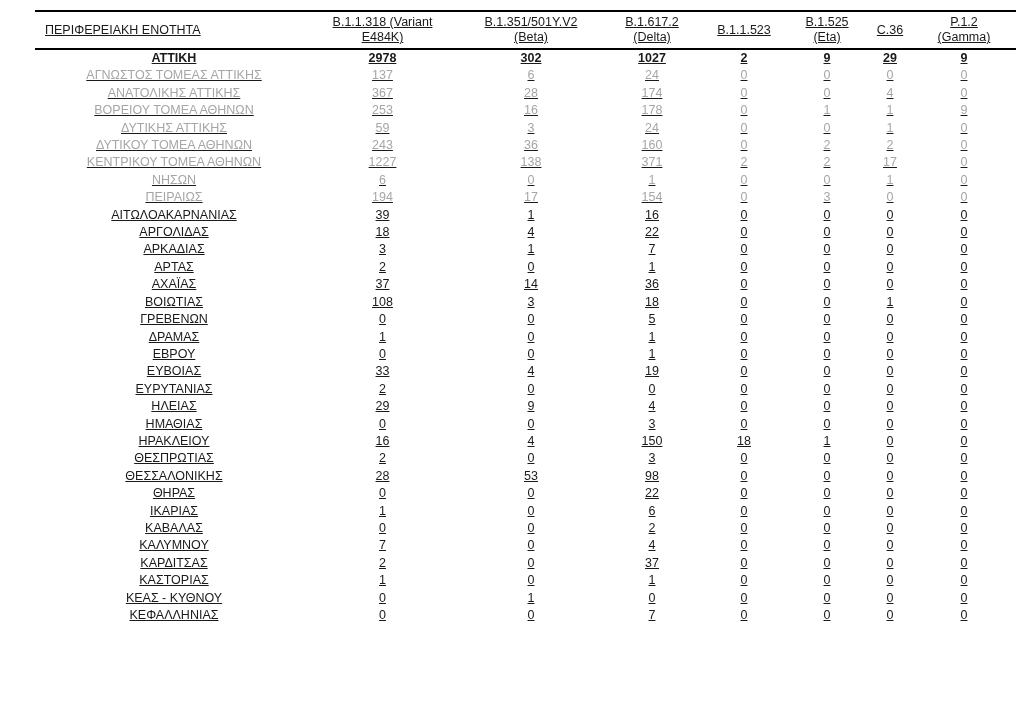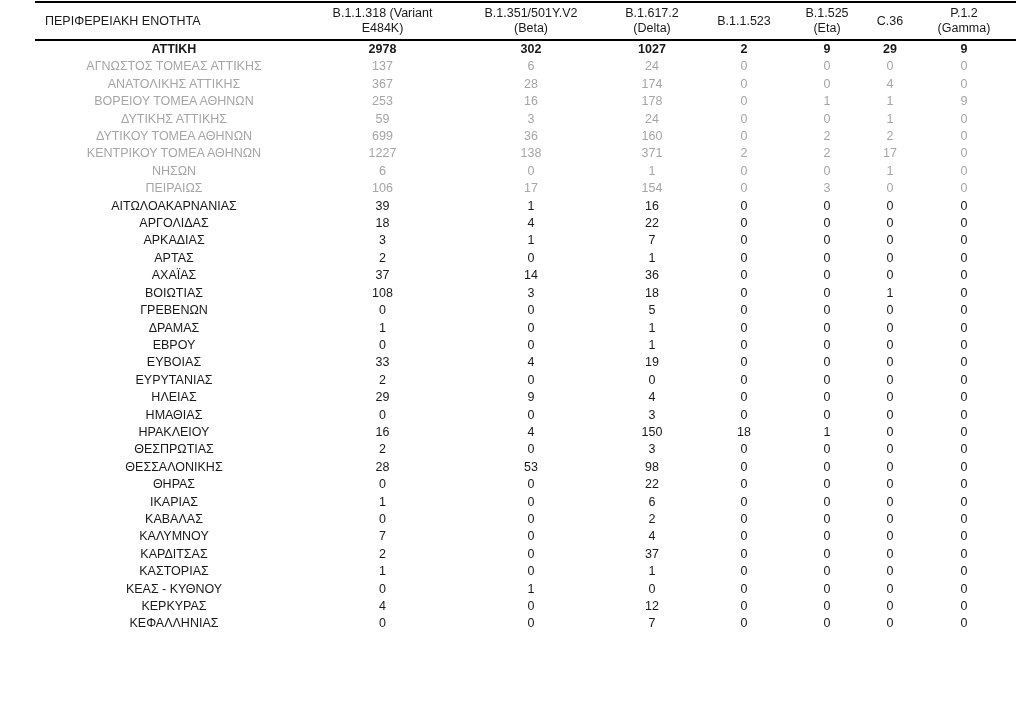--- a/index.html
+++ b/index.html
@@ -15,23 +15,24 @@
     color: #1a1a1a;
   }
   .page {
     position: relative;
     width: 1022px;
     height: 701px;
   }
   table.variants {
     border-collapse: collapse;
     table-layout: fixed;
-    margin: 1px 0 0 35px;
+    margin: 10px 0 0 35px;
     width: 981px;
     border-top: 2px solid #000000;
+    text-decoration: underline;
   }
   thead tr {
     border-bottom: 2px solid #000000;
   }
   th {
     font-weight: normal;
     font-size: 12.5px;
     line-height: 15px;
     text-align: center;
     vertical-align: middle;
@@ -161,21 +162,21 @@
           <td class="num">59</td>
           <td class="num">3</td>
           <td class="num">24</td>
           <td class="num">0</td>
           <td class="num">0</td>
           <td class="num">1</td>
           <td class="num">0</td>
         </tr>
         <tr class="muted">
           <td class="region">ΔΥΤΙΚΟΥ ΤΟΜΕΑ ΑΘΗΝΩΝ</td>
-          <td class="num">699</td>
+          <td class="num">243</td>
           <td class="num">36</td>
           <td class="num">160</td>
           <td class="num">0</td>
           <td class="num">2</td>
           <td class="num">2</td>
           <td class="num">0</td>
         </tr>
         <tr class="muted">
           <td class="region">ΚΕΝΤΡΙΚΟΥ ΤΟΜΕΑ ΑΘΗΝΩΝ</td>
           <td class="num">1227</td>
@@ -191,21 +192,21 @@
           <td class="num">6</td>
           <td class="num">0</td>
           <td class="num">1</td>
           <td class="num">0</td>
           <td class="num">0</td>
           <td class="num">1</td>
           <td class="num">0</td>
         </tr>
         <tr class="muted">
           <td class="region">ΠΕΙΡΑΙΩΣ</td>
-          <td class="num">106</td>
+          <td class="num">194</td>
           <td class="num">17</td>
           <td class="num">154</td>
           <td class="num">0</td>
           <td class="num">3</td>
           <td class="num">0</td>
           <td class="num">0</td>
         </tr>
         <tr>
           <td class="region">ΑΙΤΩΛΟΑΚΑΡΝΑΝΙΑΣ</td>
           <td class="num">39</td>
@@ -424,30 +425,20 @@
           <td class="num">0</td>
           <td class="num">0</td>
           <td class="num">0</td>
           <td class="num">0</td>
         </tr>
         <tr>
           <td class="region">ΚΕΑΣ - ΚΥΘΝΟΥ</td>
           <td class="num">0</td>
           <td class="num">1</td>
           <td class="num">0</td>
-          <td class="num">0</td>
-          <td class="num">0</td>
-          <td class="num">0</td>
-          <td class="num">0</td>
-        </tr>
-        <tr>
-          <td class="region">ΚΕΡΚΥΡΑΣ</td>
-          <td class="num">4</td>
-          <td class="num">0</td>
-          <td class="num">12</td>
           <td class="num">0</td>
           <td class="num">0</td>
           <td class="num">0</td>
           <td class="num">0</td>
         </tr>
         <tr>
           <td class="region">ΚΕΦΑΛΛΗΝΙΑΣ</td>
           <td class="num">0</td>
           <td class="num">0</td>
           <td class="num">7</td>

